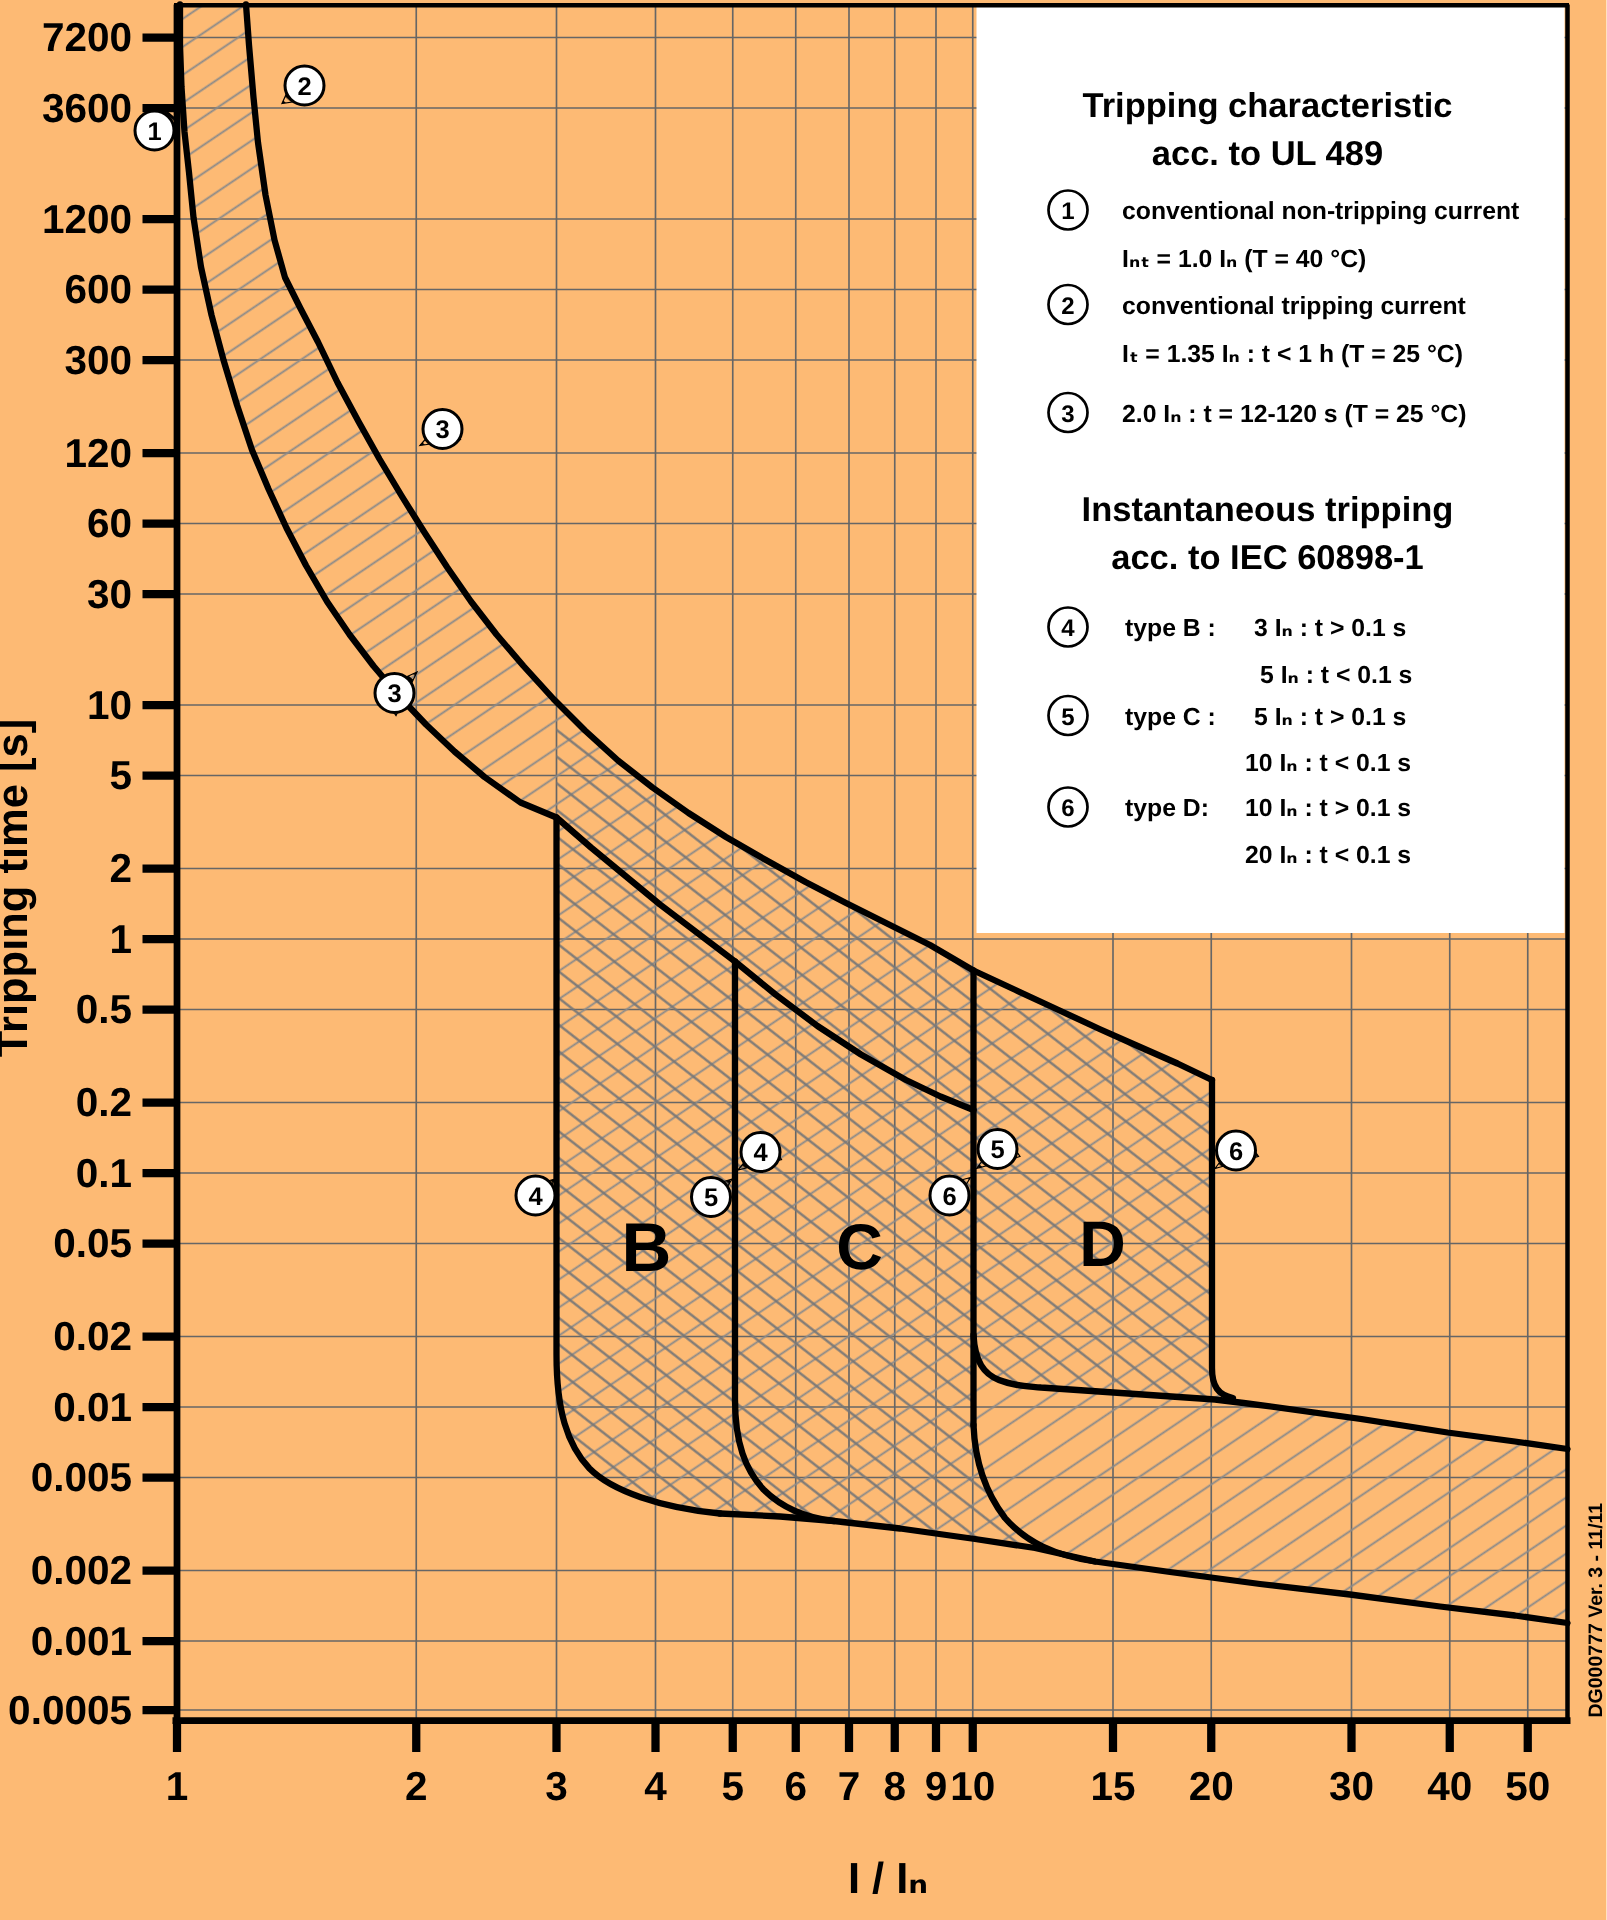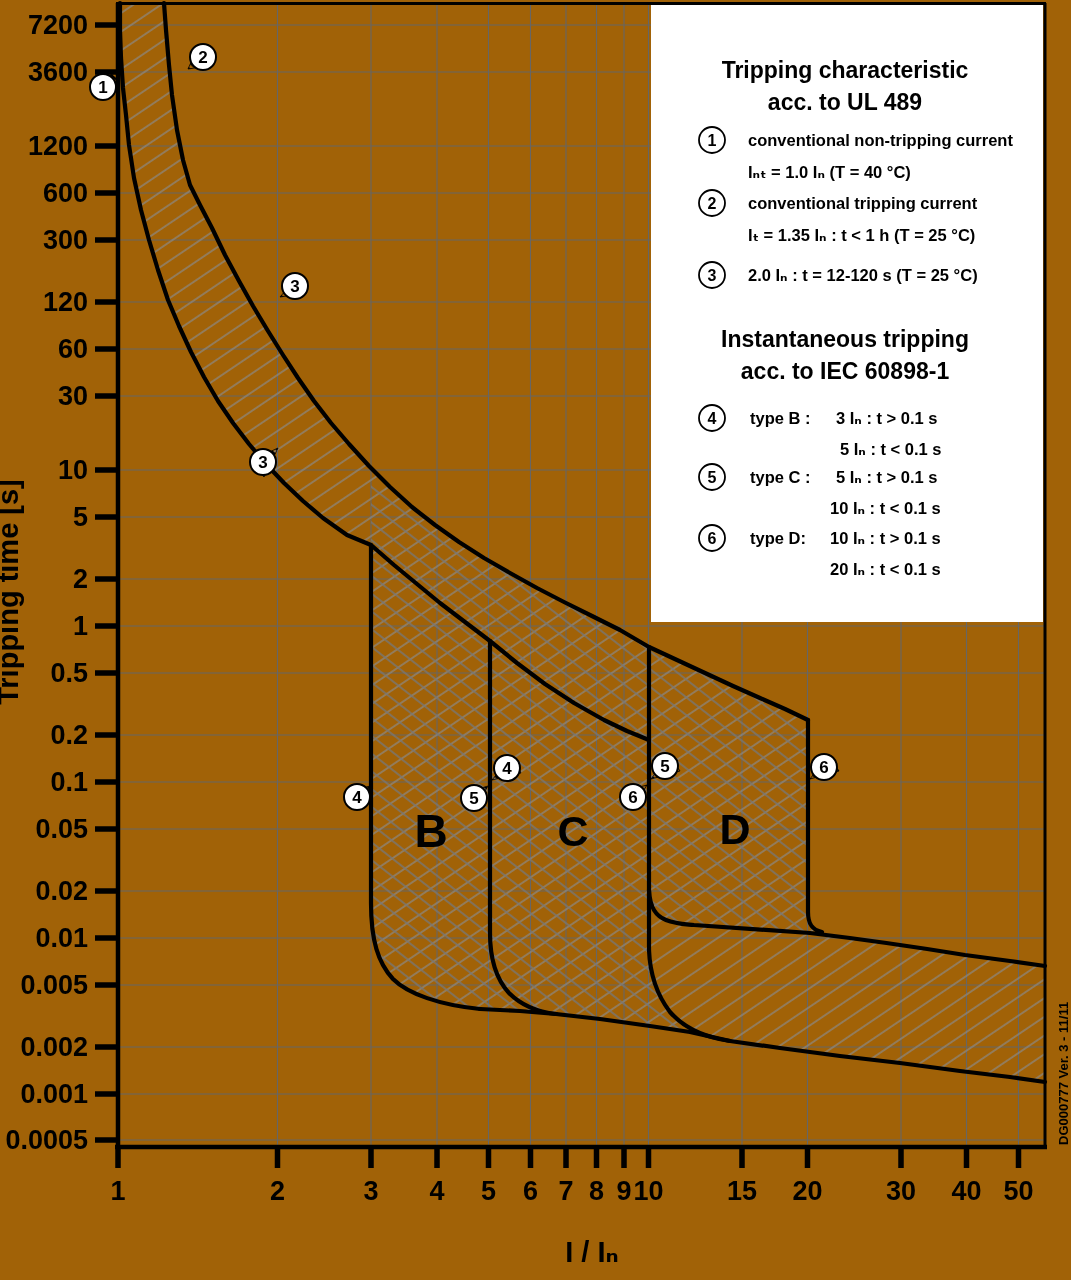--- a/index.html
+++ b/index.html
@@ -1,16 +1,16 @@
 <!DOCTYPE html>
 <html><head>
 <meta charset="utf-8">
 <style>
   html,body{margin:0;padding:0;background:#ffffff;}
-  .page{width:1071px;height:1280px;position:relative;background:#a16207;
+  .page{width:1071px;height:1280px;position:relative;background:#fdba74;
         font-family:"Liberation Sans","DejaVu Sans",sans-serif;}
   svg text{font-family:"Liberation Sans","DejaVu Sans",sans-serif;fill:#000;}
   .ytick{font-size:27px;font-weight:bold;text-anchor:end;}
   .xtick{font-size:27px;font-weight:bold;text-anchor:middle;}
   .axtitle{font-size:29px;font-weight:bold;text-anchor:middle;}
   .ltitle{font-size:23px;font-weight:bold;text-anchor:middle;}
   .ltext{font-size:16.5px;font-weight:bold;text-anchor:start;}
   .lnum{font-size:16px;font-weight:bold;text-anchor:middle;}
   .mnum{font-size:17px;font-weight:bold;text-anchor:middle;}
   .zone{font-weight:bold;text-anchor:middle;}

